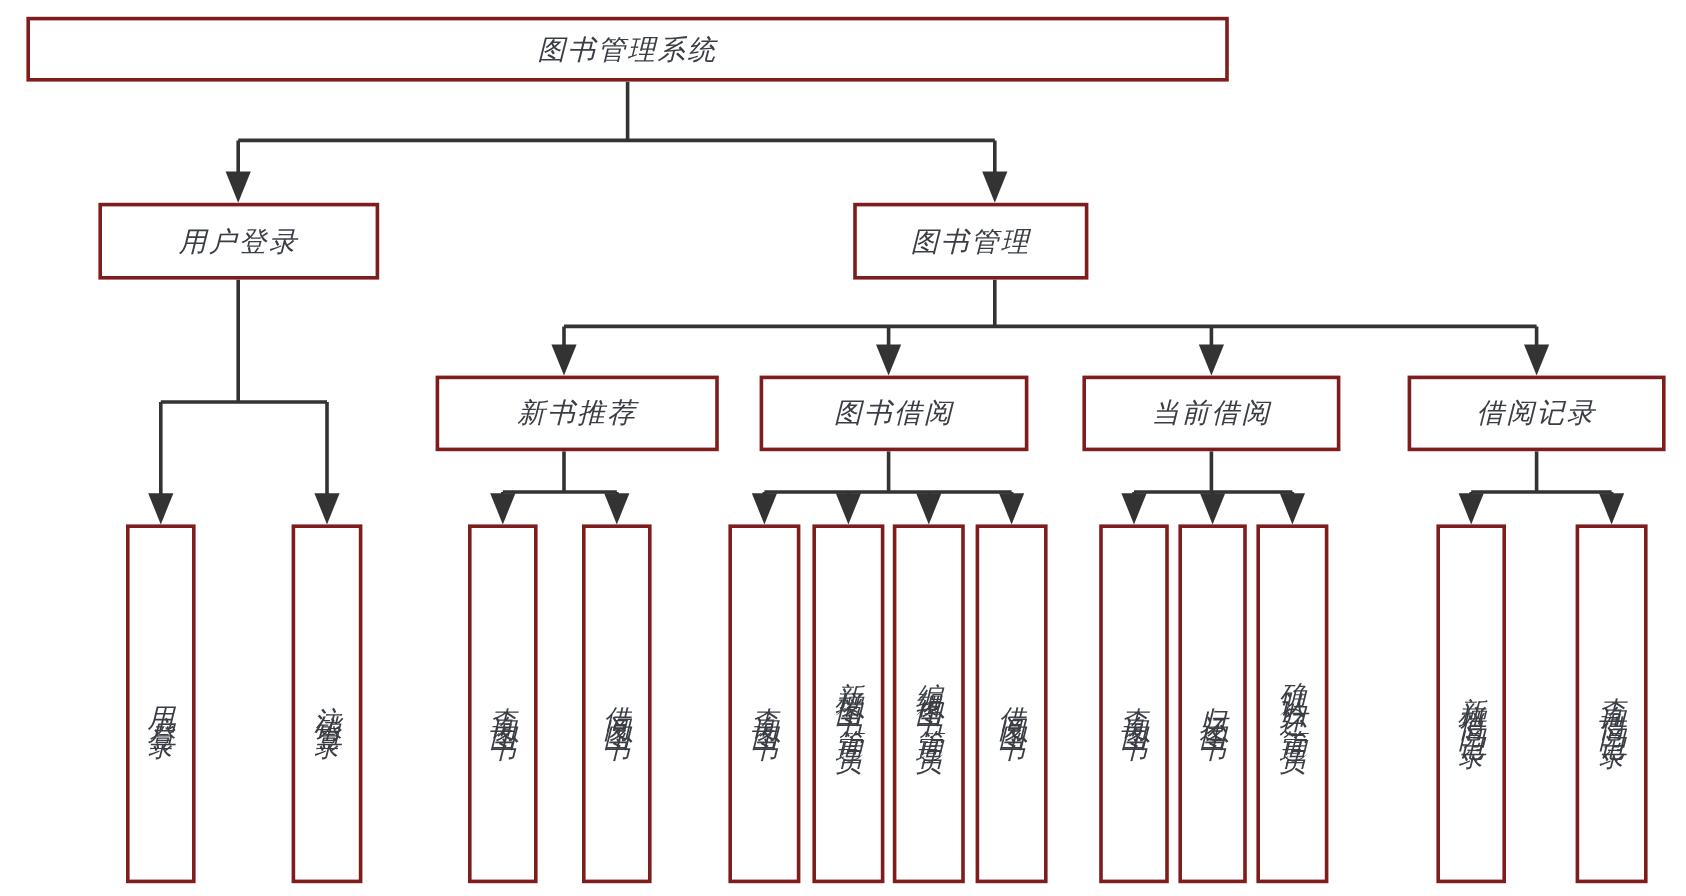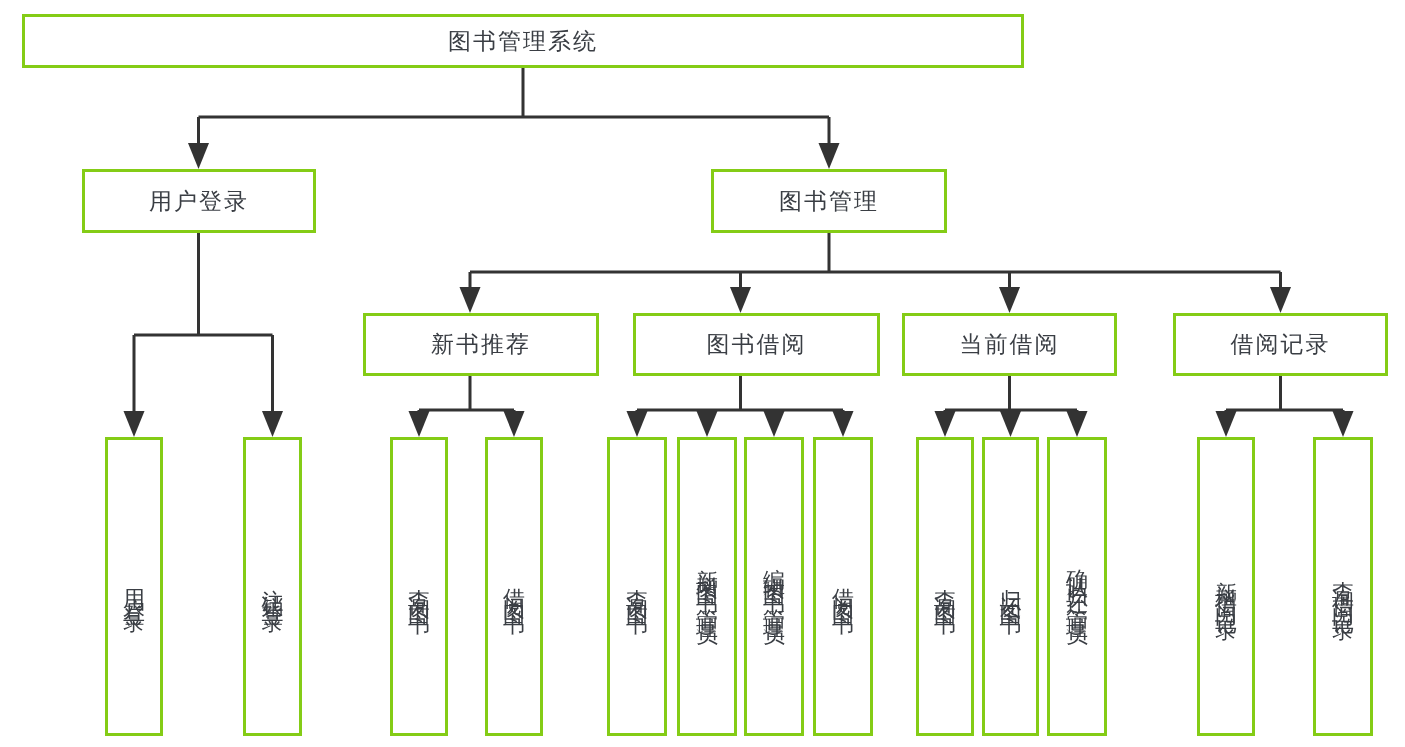--- a/index.html
+++ b/index.html
@@ -13,39 +13,40 @@
   }
   #wires {
     position: absolute;
     left: 0; top: 0;
     width: 1405px; height: 747px;
     z-index: 1;
   }
   .box {
     position: absolute;
     box-sizing: border-box;
-    border: 3px solid #84cc16;
+    border: 3px solid #7f1d1d;
     background: #ffffff;
     color: #3a3e44;
     display: flex;
     align-items: center;
     justify-content: center;
     z-index: 2;
+    font-style: italic;
   }
   .hlabel {
     font-size: 23px;
     letter-spacing: 2px;
     white-space: nowrap;
   }
   .root  { left: 22px;  top: 14px;  width: 1002px; height: 54px; }
   .l1-a  { left: 82px;  top: 169px; width: 234px;  height: 64px; }
-  .l1-b  { left: 711px; top: 169px; width: 236px;  height: 64px; }
+  .l1-b  { left: 711px; top: 169px; width: 196px;  height: 64px; }
   .l2    { top: 313px; height: 63px; }
   .l2-1  { left: 363px;  width: 236px; }
-  .l2-2  { left: 633px;  width: 247px; }
+  .l2-2  { left: 633px;  width: 224px; }
   .l2-3  { left: 902px;  width: 215px; }
   .l2-4  { left: 1173px; width: 215px; }
   .leaf  { top: 437px; height: 299px; }
   .vtext {
     writing-mode: vertical-lr;
     text-orientation: mixed;
     font-size: 22px;
     letter-spacing: 8px;
     line-height: 1;
     color: #3a3e44;

